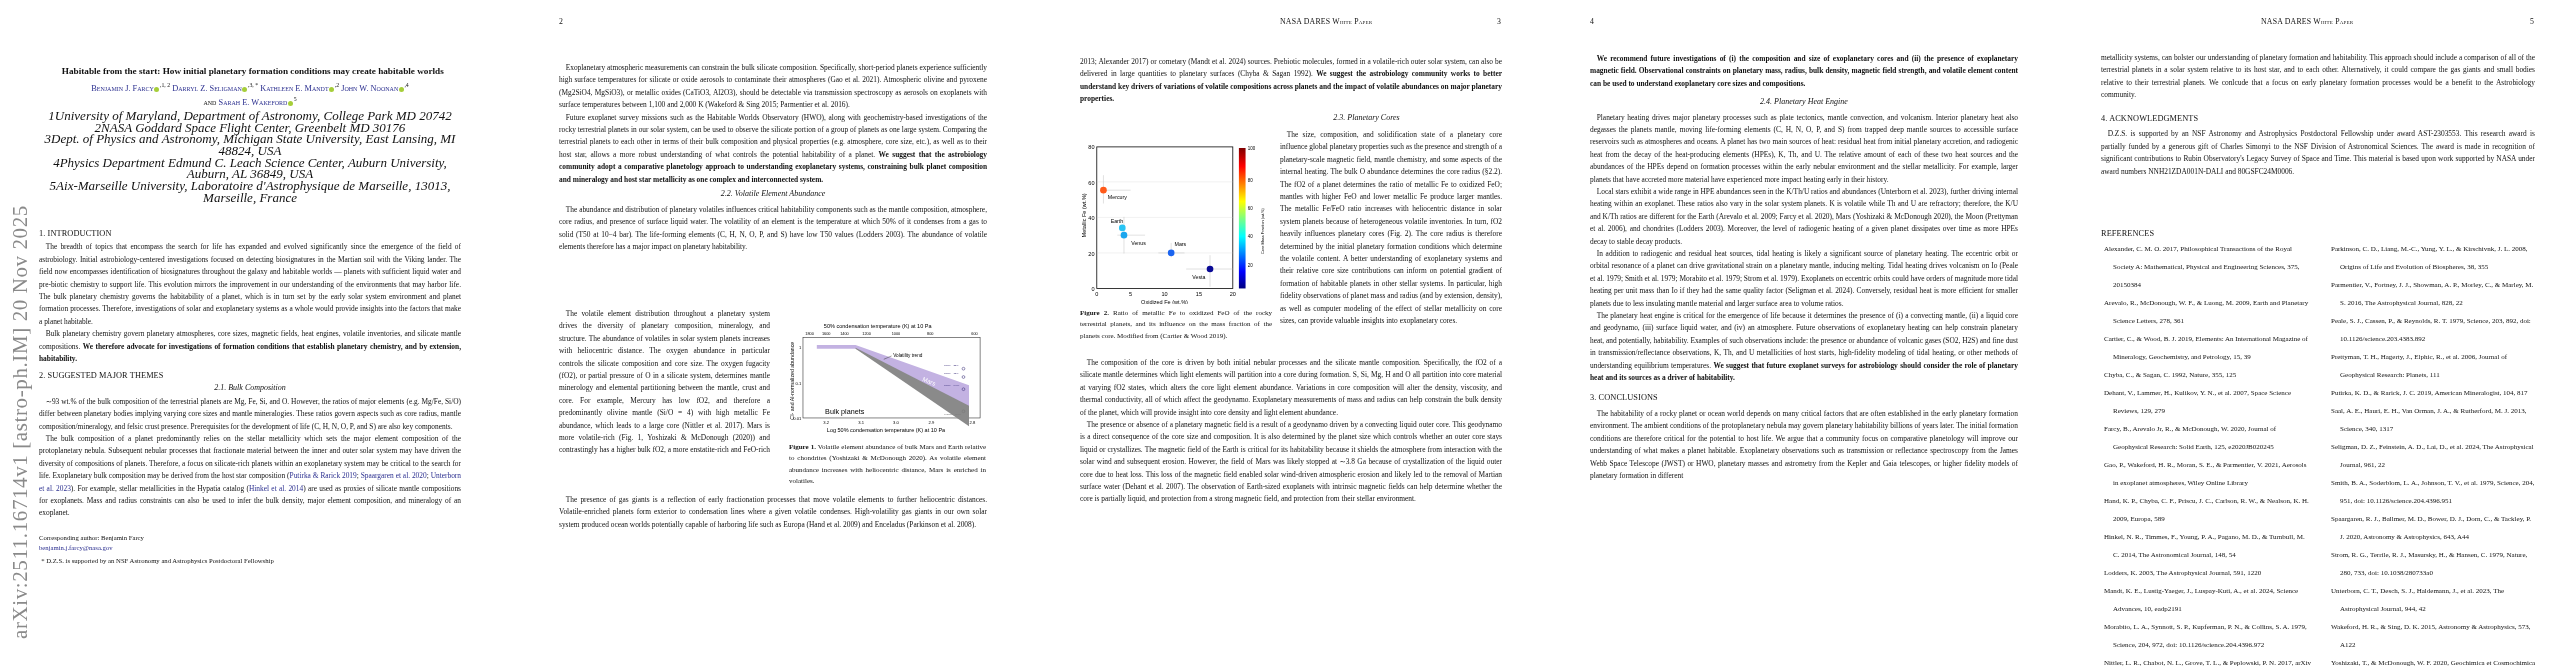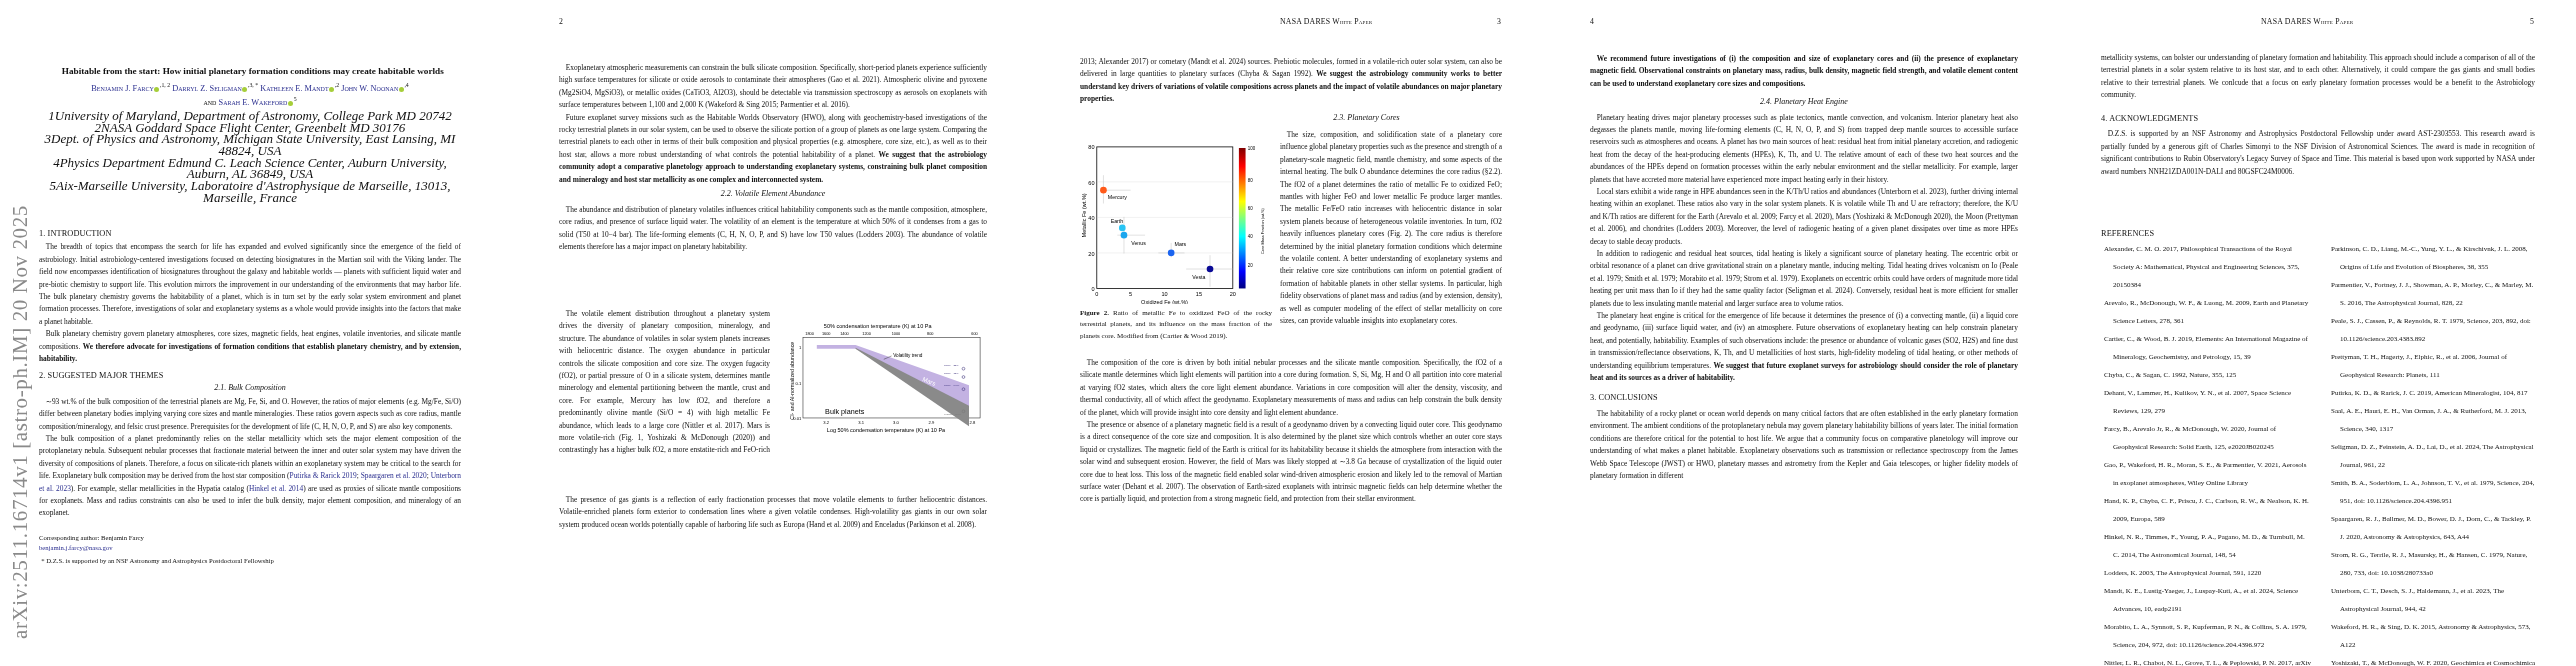--- a/index.html
+++ b/index.html
@@ -126,20 +126,21 @@
       <g font-size="7.5" font-family="Liberation Sans,sans-serif" text-anchor="middle">
         <text x="72" y="188">3.2</text>
           <text x="135" y="188">3.1</text>
           <text x="198" y="188">3.0</text>
           <text x="262" y="188">2.9</text>
           <text x="336" y="188">2.8</text>
       </g>
       <text x="180" y="202" font-size="10" font-family="Liberation Sans,sans-serif" text-anchor="middle">Log 50% condensation temperature (K) at 10 Pa</text>
     </svg>
   </div>
+  <div class="fig caption" style="left:274px;top:442px;width:197px"><span class="b">Figure 1.</span><span> Volatile element abundance of bulk Mars and Earth relative to chondrites (Yoshizaki &amp; McDonough 2020). As volatile element abundance increases with heliocentric distance, Mars is enriched in volatiles.</span></div>
   <div class="col txt" style="left:44px;width:428px;top:494px">
     <p>The presence of gas giants is a reflection of early fractionation processes that move volatile elements to further heliocentric distances. Volatile-enriched planets form exterior to condensation lines where a given volatile condenses. High-volatility gas giants in our own solar system produced ocean worlds potentially capable of harboring life such as Europa (Hand et al. 2009) and Enceladus (Parkinson et al. 2008).</p>
   </div>
 </div>
 
 <div class="page p3">
   <div class="hdr runhead" style="left:250px">NASA DARES White Paper</div>
   <div class="hdr" style="right:44px">3</div>
   <div class="col txt" style="left:50px;width:422px;top:56px">
     <p style="text-indent:0"><span>2013; Alexander 2017) or cometary (Mandt et al. 2024) sources. Prebiotic molecules, formed in a volatile-rich outer solar system, can also be delivered in large quantities to planetary surfaces (Chyba &amp; Sagan 1992). </span><span class="b">We suggest the astrobiology community works to better understand key drivers of variations of volatile compositions across planets and the impact of volatile abundances on major planetary properties.</span></p>

